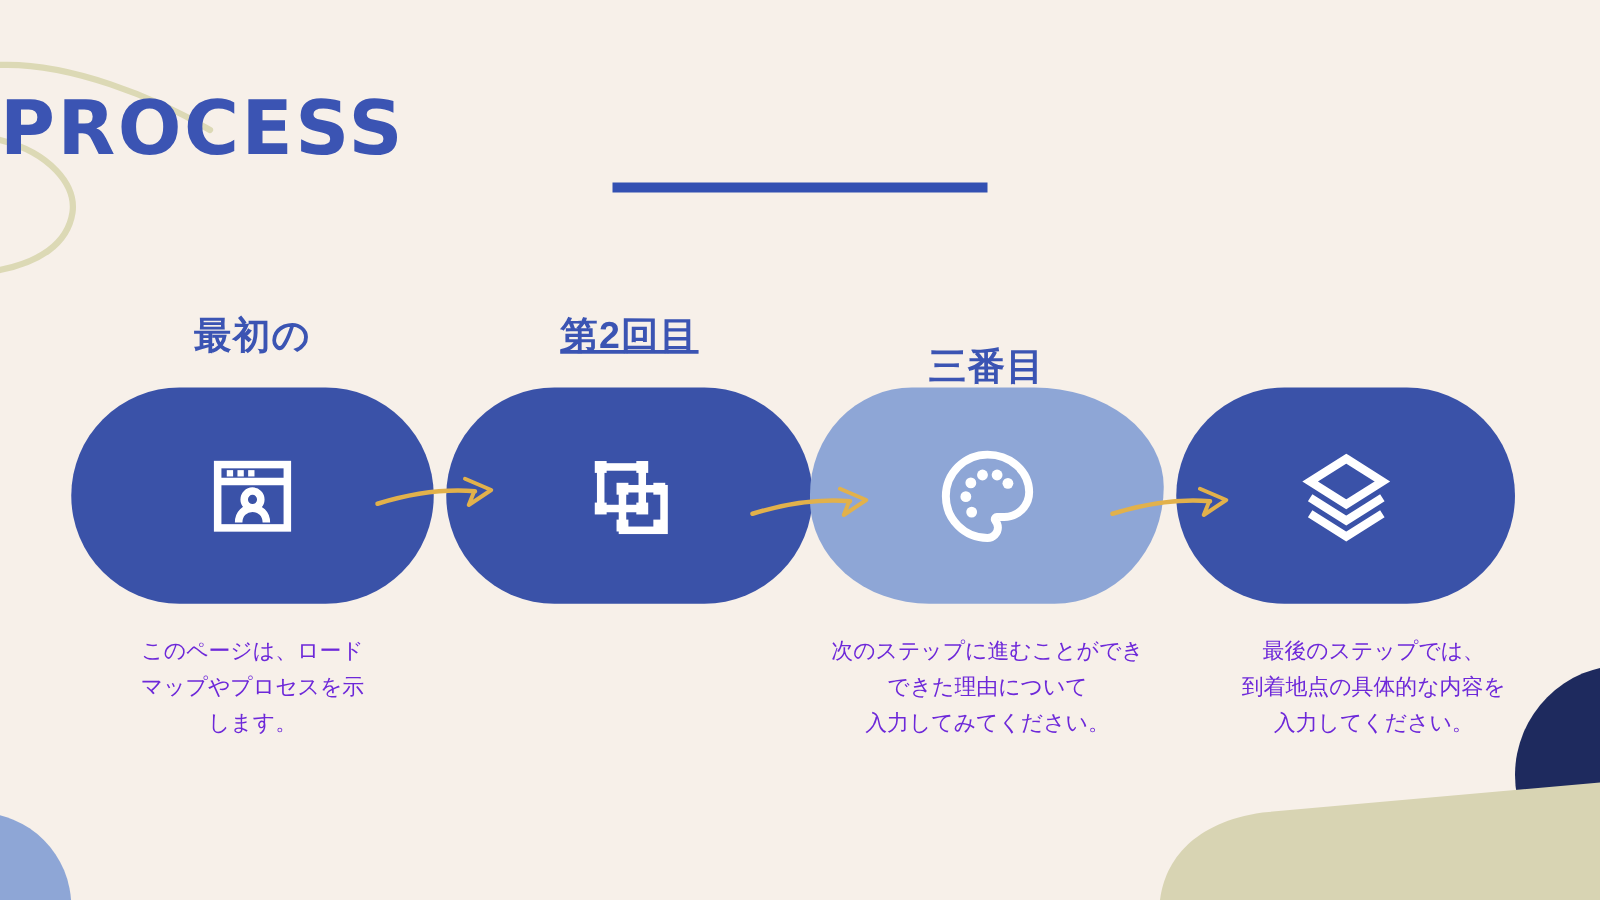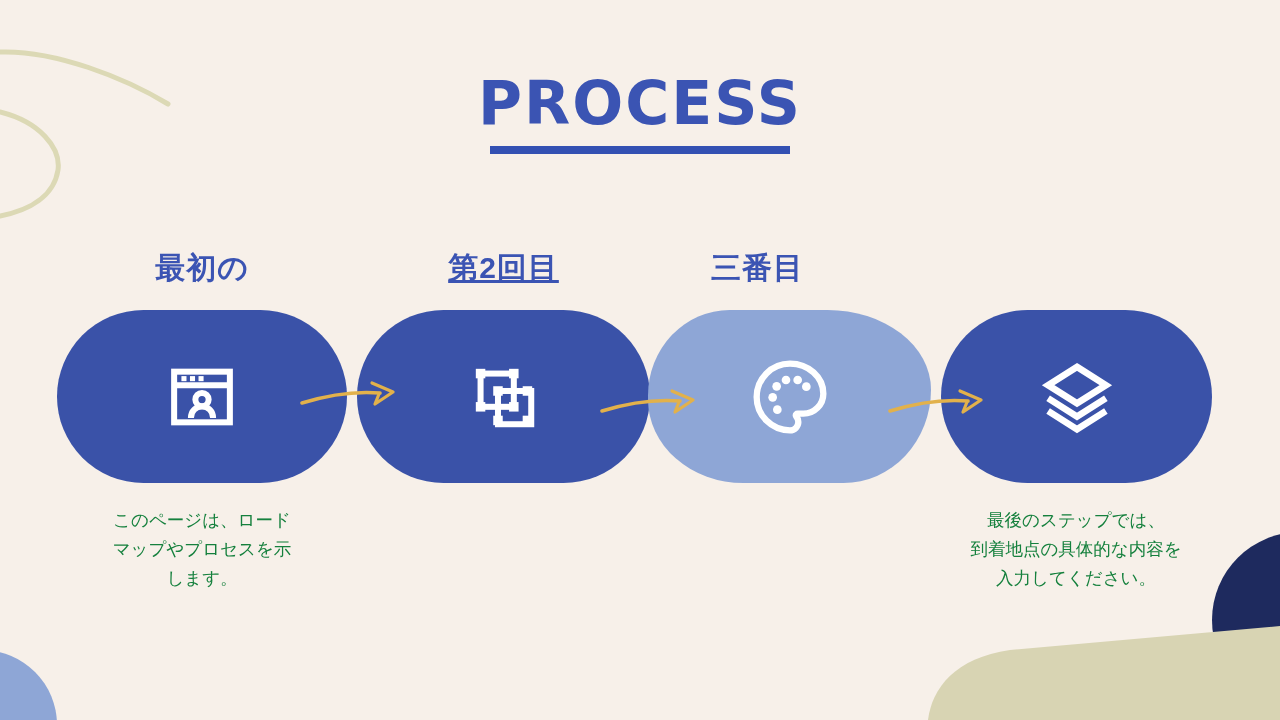--- a/index.html
+++ b/index.html
@@ -1,31 +1,31 @@
 <!DOCTYPE html>
 <html><head>
 <meta charset="utf-8">
 <style>
   html,body{margin:0;padding:0;}
   .slide{position:relative;width:1280px;height:720px;background:#f7f0e9;overflow:hidden;
          font-family:"Liberation Sans",sans-serif;}
   .decor{position:absolute;pointer-events:none;}
   .circle{border-radius:50%;}
-  .title{position:absolute;left:0;right:0;top:68px;text-align:center;
+  .title{position:absolute;left:0;right:0;top:68px;text-align:left;
          font-family:"DejaVu Sans",sans-serif;font-weight:800;font-size:60px;
          letter-spacing:2px;color:#3b54b3;}
   .underline{position:absolute;left:490px;top:146px;width:300px;height:8px;background:#3350b2;}
   .step-heading{position:absolute;top:248px;font-size:30px;font-weight:bold;
                 color:#3b54b3;text-align:center;letter-spacing:1px;}
   .pill{position:absolute;top:310px;height:173px;display:flex;align-items:center;
         justify-content:center;border-radius:87px;}
   .pill.blob{border-radius:82px 104px 88px 96px / 86px 80px 94px 84px;}
   .icon svg{display:block;}
   .step-body{position:absolute;top:506px;font-size:17.5px;line-height:1.66;
-             color:#15803d;text-align:center;white-space:pre-line;}
+             color:#6d28d9;text-align:center;white-space:pre-line;}
   .arrow{position:absolute;width:104px;height:46px;}
 </style>
 </head>
 <body>
 
 <div class="slide">
 
   <svg class="decor" style="left:0;top:30px;" width="200" height="230" viewBox="0 0 200 230">
     <path d="M0 22 C 55 20 125 48 168 74" fill="none" stroke="#dcd9b5" stroke-width="5" stroke-linecap="round"></path>
     <path d="M0 82 C 40 92 61 118 58 140 C 54 166 30 180 0 186" fill="none" stroke="#dcd9b5" stroke-width="5" stroke-linecap="round"></path>
@@ -37,21 +37,21 @@
 
   <svg class="decor" style="left:890px;top:618px;" width="390" height="102" viewBox="0 0 390 102">
     <path d="M38 102 C 42 70 65 40 120 32 L 390 8 L 390 102 Z" fill="#d8d4b3"></path>
   </svg>
 
   <div class="title">PROCESS</div>
   <div class="underline"></div>
 
   <div class="step-heading" style="left:57px;width:290px;">最初の</div>
   <div class="step-heading" style="left:357px;width:293px;text-decoration:underline;">第2回目</div>
-  <div class="step-heading" style="left:616px;width:283px;">三番目</div>
+  <div class="step-heading" style="left:648px;width:283px;margin-top:25px;">三番目</div>
 
   <div class="pill" style="left: 57px; width: 290px; background: rgb(58, 82, 168);">
     <span class="icon">
       <svg width="76" height="76" viewBox="0 0 24 24">
         <rect x="3.2" y="4" width="17.6" height="16" fill="none" stroke="#fff" stroke-width="1.9"></rect>
         <line x1="3.2" y1="8.3" x2="20.8" y2="8.3" stroke="#fff" stroke-width="1.9"></line>
         <rect x="5.5" y="5.4" width="1.6" height="1.6" fill="#fff"></rect>
         <rect x="8.2" y="5.4" width="1.6" height="1.6" fill="#fff"></rect>
         <rect x="10.9" y="5.4" width="1.6" height="1.6" fill="#fff"></rect>
         <circle cx="12" cy="12.8" r="2.1" fill="none" stroke="#fff" stroke-width="1.9"></circle>
@@ -110,17 +110,20 @@
     <path d="M74 15 L95 24 L77 36 L81 26" fill="none" stroke="#e2b14b" stroke-width="3.2" stroke-linejoin="round" stroke-linecap="round"></path>
   </svg>
   <svg class="arrow" style="left:886px;top:376px;" viewBox="0 0 104 46">
     <path d="M4 35 C 30 27 58 23 82 25" fill="none" stroke="#e2b14b" stroke-width="3.6" stroke-linecap="round"></path>
     <path d="M74 15 L95 24 L77 36 L81 26" fill="none" stroke="#e2b14b" stroke-width="3.2" stroke-linejoin="round" stroke-linecap="round"></path>
   </svg>
 
   <div class="step-body" style="left:47px;width:310px;">このページは、ロード
 マップやプロセスを示
 します。</div>
-  <div class="step-body" style="left:921px;width:310px;">最後のステップでは、
+  <div class="step-body" style="left:635px;width:310px;">次のステップに進むことができ
+できた理由について
+入力してみてください。</div>
+  <div class="step-body" style="left:944px;width:310px;">最後のステップでは、
 到着地点の具体的な内容を
 入力してください。</div>
 
 </div>
 
 </body></html>

